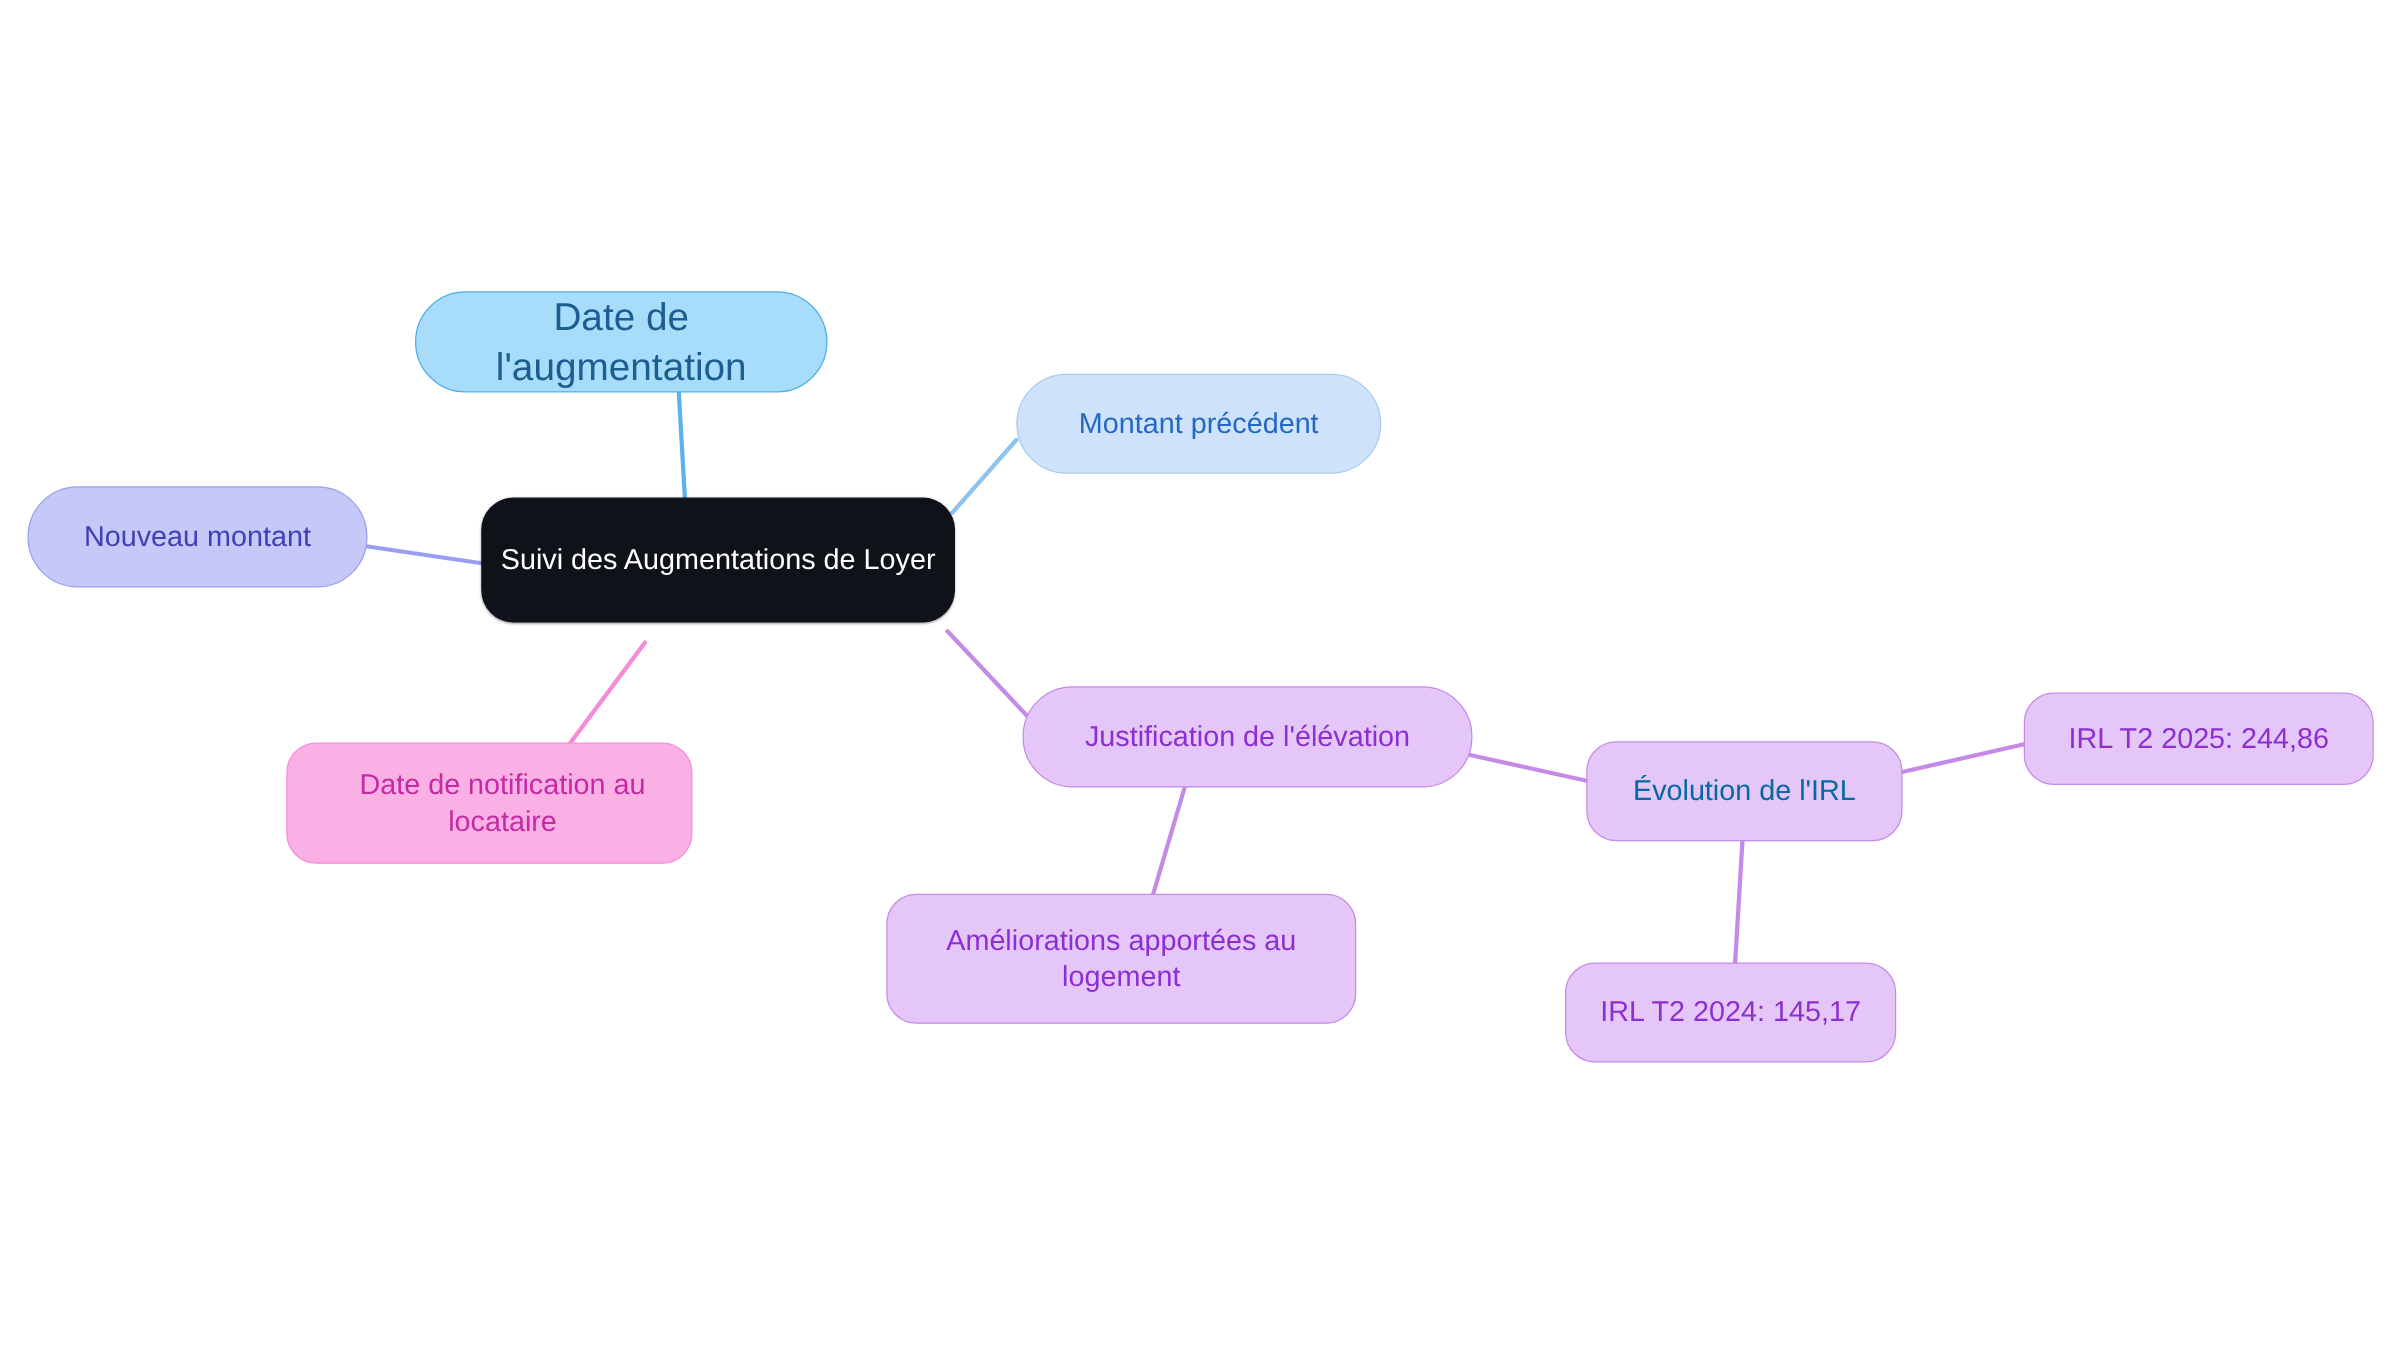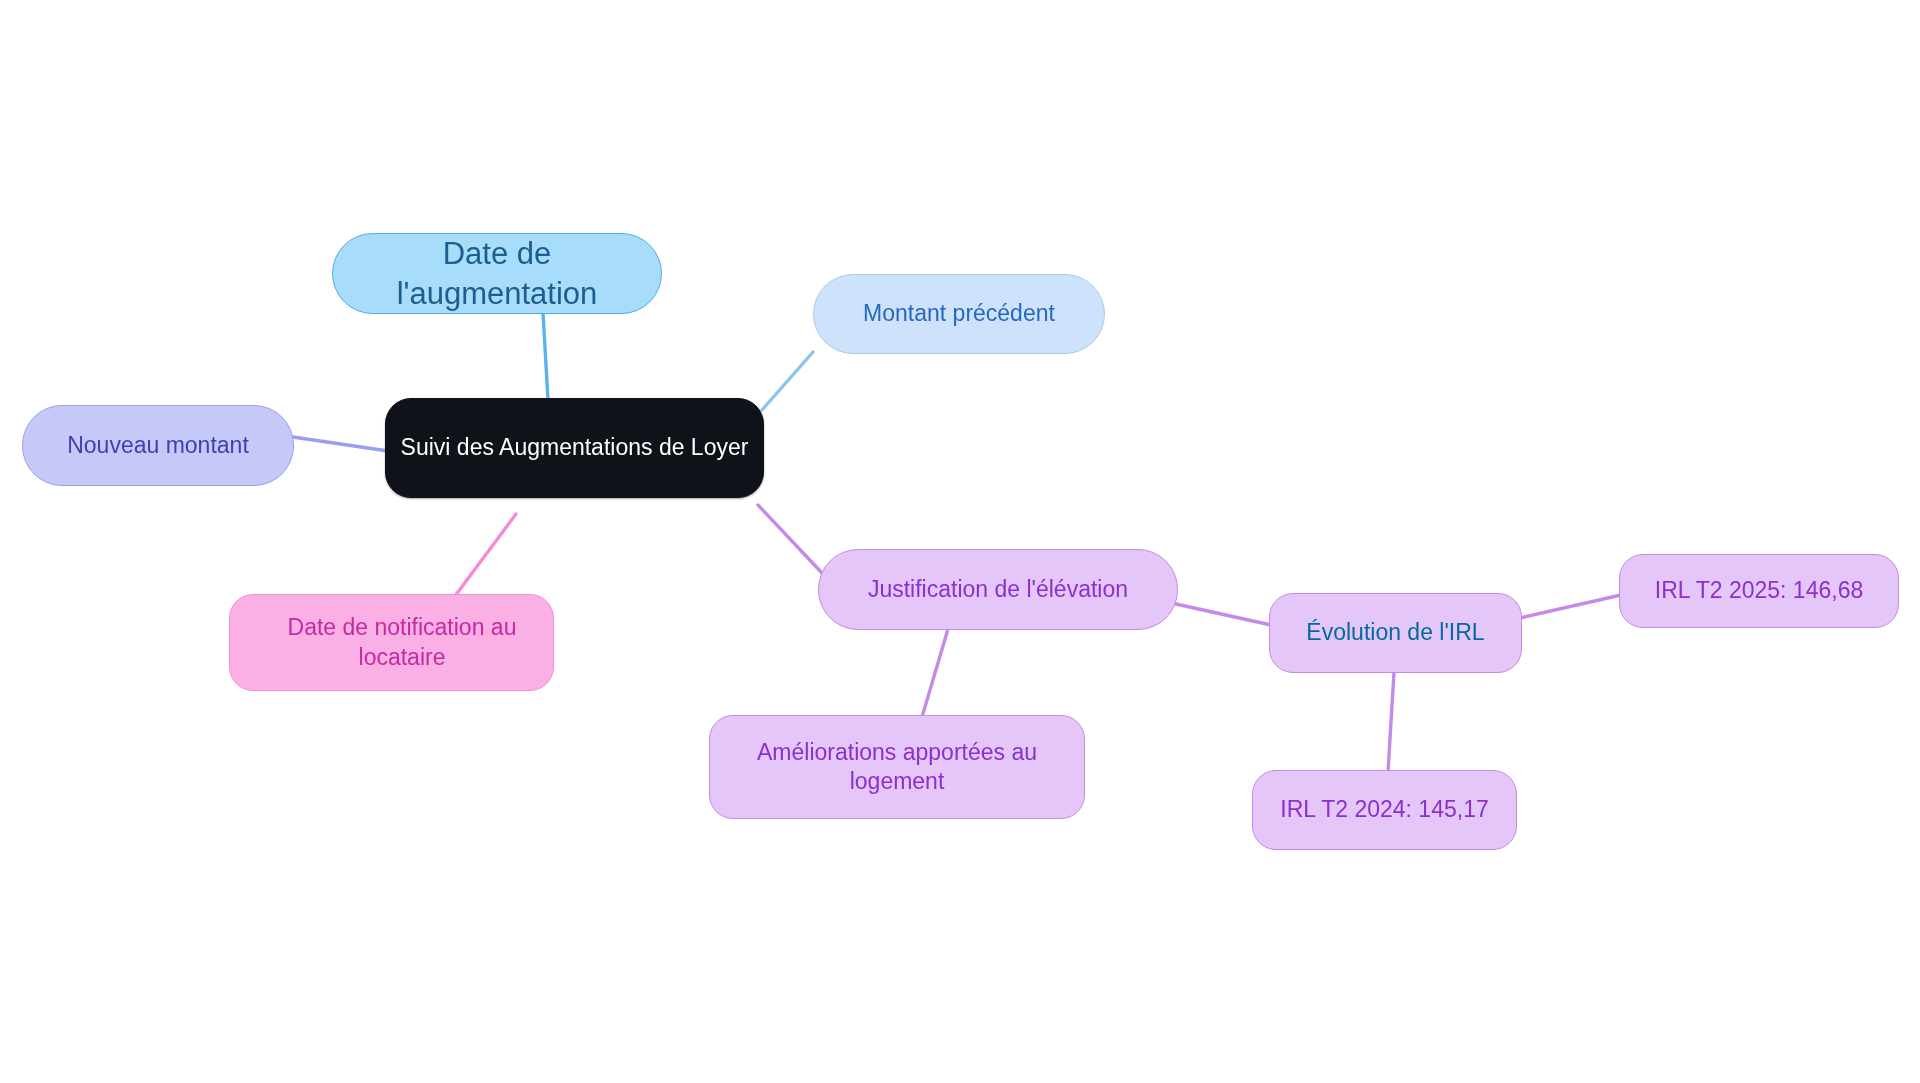--- a/index.html
+++ b/index.html
@@ -58,33 +58,33 @@
   #n-date-augmentation {
     left: 332px; top: 233px;
     width: 330px; height: 81px;
     border-radius: 41px;
     background: #a8dcfb;
     border-color: #4eaee8;
     color: #1b5e8f;
     font-size: 31px;
   }
   #n-montant-precedent {
-    left: 813px; top: 274px;
+    left: 813px; top: 299px;
     width: 292px; height: 80px;
     border-radius: 40px;
     background: #cee3fb;
     border-color: #a9c9ef;
     color: #2468c4;
     font-size: 23px;
     text-align: center;
   }
 
   
   #n-nouveau-montant {
-    left: 22px; top: 405px;
+    left: 22px; top: 389px;
     width: 272px; height: 81px;
     border-radius: 40px;
     background: #c6c9f7;
     border-color: #9a9ef0;
     color: #3f40b5;
     font-size: 23px;
   }
 
   
   #n-date-notification {
@@ -180,17 +180,17 @@
   <div class="node" id="n-nouveau-montant">Nouveau montant</div>
 
   <div class="node" id="n-date-notification">Date de notification au locataire</div>
 
   <div class="node" id="n-ameliorations">Améliorations apportées au logement</div>
 
   <div class="node" id="n-justification">Justification de l'élévation</div>
 
   <div class="node" id="n-evolution-irl">Évolution de l'IRL</div>
 
-  <div class="node" id="n-irl-2025">IRL T2 2025: 146,68</div>
+  <div class="node" id="n-irl-2025">IRL T2 2025: 244,86</div>
 
   <div class="node" id="n-irl-2024">IRL T2 2024: 145,17</div>
 
 </div>
 
 </body></html>

